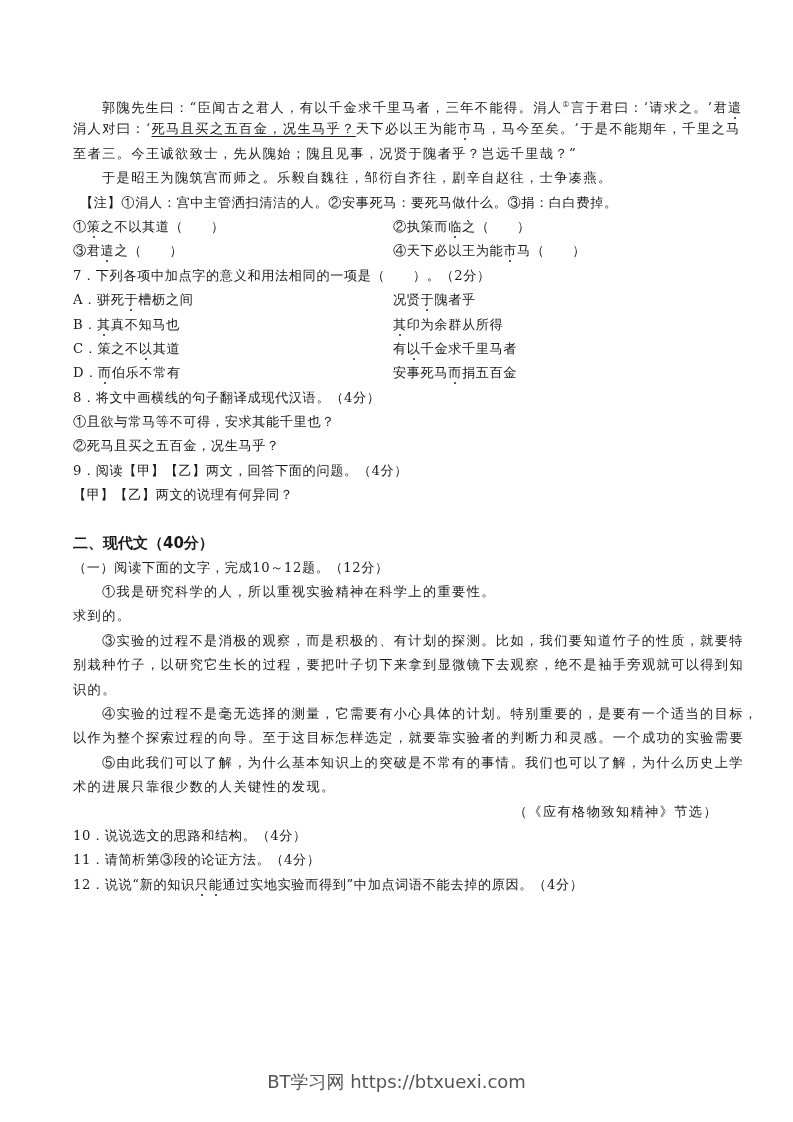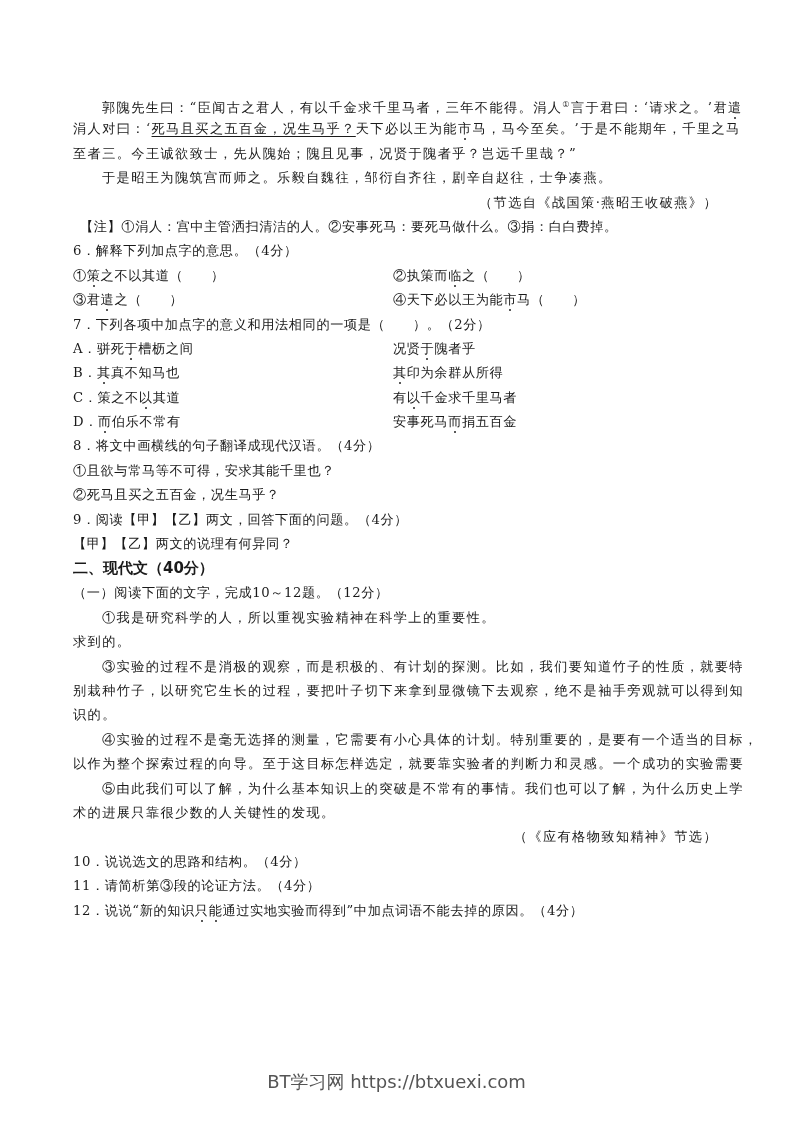--- a/index.html
+++ b/index.html
@@ -6,40 +6,38 @@
   body { width:793px; height:1122px; position:relative; overflow:hidden;
          font-family:"DejaVu Serif","Liberation Serif",serif; color:#1a1a1a; }
   .page { position:absolute; left:73px; top:93px; width:645px; }
   .line { font-size:13.2px; line-height:24.4px; height:24.4px; white-space:nowrap; letter-spacing:0.6px; }
   .kai { font-family:"DejaVu Serif","Liberation Serif",serif; letter-spacing:1.4px; }
   .ind { padding-left:29px; }
   .right { text-align:right; }
   .col2 { position:absolute; left:284px;margin-left:36px; }
   .row { position:relative; }
   .u { text-decoration:underline; text-underline-offset:3px; }
-  .h2 { font-size:15px; font-weight:bold; font-family:"DejaVu Sans","Liberation Sans",sans-serif; line-height:25px; height:25px; }
+  .h2 { font-size:15px; font-weight:bold; font-family:"DejaVu Sans","Liberation Sans",sans-serif; line-height:25px; height:25px;margin-top:23px; }
   .dot { position:relative; }
   .dot::after { content:""; position:absolute; left:50%; bottom:-4px; width:2px; height:2px; margin-left:-1px; background:#222; border-radius:50%; }
   sup { font-size:8px; }
   .footer { position:absolute; left:0; width:793px; top:1070px; text-align:center;
             font-family:"DejaVu Sans","Liberation Sans",sans-serif; font-size:18px; color:#555; }
 </style>
 </head>
 <body>
 
 <div class="page">
 
   <div class="line kai ind"><span>郭隗先生曰：“臣闻古之君人，有以千金求千里马者，三年不能得。涓人</span><sup>①</sup><span>言于君曰：‘请求之。’君</span><span class="dot">遣</span></div>
   <div class="line kai"><span>涓人对曰：‘</span><span class="u">死马且买之五百金，况生马乎？</span><span>天下必以王为能</span><span class="dot">市</span><span>马，马今至矣。’于是不能期年，千里之马</span></div>
   <div class="line kai">至者三。今王诚欲致士，先从隗始；隗且见事，况贤于隗者乎？岂远千里哉？”</div>
   <div class="line kai ind">于是昭王为隗筑宫而师之。乐毅自魏往，邹衍自齐往，剧辛自赵往，士争凑燕。</div>
-  <div class="line kai right">（节选自《战国策·燕昭王收破燕》）</div>
   <div class="line" style="padding-left:7px">【注】①涓人：宫中主管洒扫清洁的人。②安事死马：要死马做什么。③捐：白白费掉。</div>
 
-  <div class="line">6．解释下列加点字的意思。（4分）</div>
   <div class="line row">
     <span><span>①</span><span class="dot">策</span><span>之不以其道（　　）</span></span>
     <span class="col2"><span>②执策而</span><span class="dot">临</span><span>之（　　）</span></span>
   </div>
   <div class="line row">
     <span><span>③君</span><span class="dot">遣</span><span>之（　　）</span></span>
     <span class="col2"><span>④天下必以王为能</span><span class="dot">市</span><span>马（　　）</span></span>
   </div>
 
   <div class="line">7．下列各项中加点字的意义和用法相同的一项是（　　）。（2分）</div>

